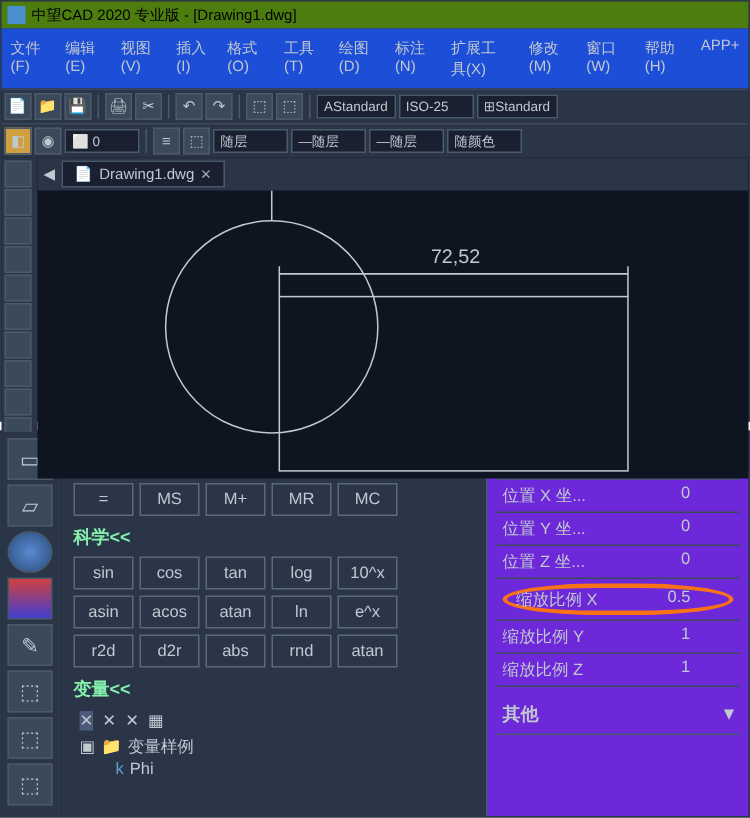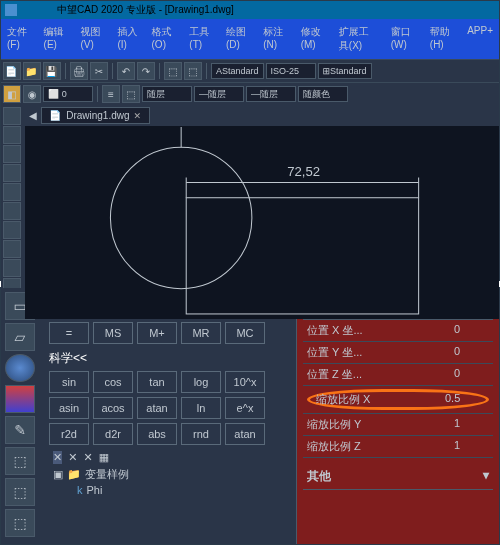--- a/index.html
+++ b/index.html
@@ -1,21 +1,21 @@
 <!DOCTYPE html>
 <html><head>
 <meta charset="utf-8">
 <style>
 * { margin: 0; padding: 0; box-sizing: border-box; font-family: "Microsoft YaHei", sans-serif; }
 body { background: #fff; width: 500px; }
 .panel { background: #1a2332; color: #c0c8d0; }
 .top-panel { height: 281px; border: 1px solid #2a3a4a; }
 .bottom-panel { height: 258px; border: 1px solid #2a3a4a; margin-top: 6px; display: flex; }
 
-.titlebar { background: #0369a1; color: #000; font-size: 10px; padding: 2px 4px; display: flex; align-items: center; gap: 36px; }
+.titlebar { background: #4d7c0f; color: #000; font-size: 10px; padding: 2px 4px; display: flex; align-items: center; }
 .titlebar .icon { width: 12px; height: 12px; background: #4a90d0; margin-right: 4px; display: inline-block; }
 
 .menubar { background: #1d4ed8; font-size: 10px; padding: 4px 0; display: flex; }
 .menubar .mi { padding: 2px 6px; cursor: pointer; }
 
 .toolbar { background: #2a3548; border-top: 1px solid #3a4a5a; padding: 2px; display: flex; align-items: center; gap: 2px; font-size: 10px; }
 .tbtn { width: 18px; height: 18px; background: #3a4a5a; border: 1px solid #4a5a6a; display: flex; align-items: center; justify-content: center; cursor: pointer; }
 .tsel { background: #1a2030; border: 1px solid #4a5a6a; padding: 1px 4px; font-size: 9px; min-width: 50px; height: 16px; display: flex; align-items: center; }
 .sep { width: 1px; height: 16px; background: #4a5a6a; margin: 0 2px; }
 
@@ -29,28 +29,28 @@
 .drawing { position: absolute; top: 22px; left: 0; right: 0; bottom: 0; }
 .drawing svg { width: 100%; height: 100%; }
 
 .bottom-left { width: 40px; background: #2a3548; display: flex; flex-direction: column; gap: 3px; padding: 4px; }
 .bl-icon { width: 30px; height: 28px; background: #3a4a5a; border: 1px solid #4a5a6a; display: flex; align-items: center; justify-content: center; cursor: pointer; font-size: 14px; }
 .bl-globe { border-radius: 50%; background: radial-gradient(#5a8ad0, #2a4a7a); }
 
 .calc-area { flex: 1; padding: 8px; background: #2a3548; }
 .calc-row { display: flex; gap: 4px; margin-bottom: 4px; }
 .calc-btn { border: 1px solid #5a6a7a; background: #2a3548; color: #c0c8d0; font-size: 11px; min-width: 40px; height: 22px; display: flex; align-items: center; justify-content: center; cursor: pointer; }
-.section-label { font-size: 12px; color: #ffffff; margin: 6px 0 4px; font-weight: normal; }
+.section-label { font-size: 12px; color: #86efac; margin: 6px 0 4px; font-weight: bold; }
 .vars-bar { display: flex; gap: 6px; font-size: 11px; padding: 2px 4px; }
 .vars-bar span { cursor: pointer; }
 .tree { font-size: 11px; padding-left: 4px; }
 .tree-item { padding: 1px 0; display: flex; align-items: center; gap: 4px; }
 .folder-icon { color: #d0a040; }
 
-.props { width: 203px; background: #7f1d1d; border-left: 1px solid #4a5a6a; padding: 6px; }
+.props { width: 175px; background: #6d28d9; border-left: 1px solid #4a5a6a; padding: 6px; }
 .prop-header { font-weight: bold; font-size: 12px; padding: 4px; border-bottom: 1px solid #4a5a6a; display: flex; justify-content: space-between; cursor: pointer; gap: 32px; }
 .prop-row { display: flex; font-size: 11px; padding: 3px 4px; border-bottom: 1px solid #3a4a5a; }
 .prop-label { flex: 1; }
 .prop-val { width: 35px; }
 .highlight-ring { border: 3px solid #f97316; border-radius: 50%/60%; padding: 0 6px; display: inline-block; }
 </style>
 </head>
 <body>
 
 <div class="panel top-panel">
@@ -60,22 +60,22 @@
   </div>
   <div class="menubar" id="menubar">
       <span class="mi">文件(F)</span>
       <span class="mi">编辑(E)</span>
       <span class="mi">视图(V)</span>
       <span class="mi">插入(I)</span>
       <span class="mi">格式(O)</span>
       <span class="mi">工具(T)</span>
       <span class="mi">绘图(D)</span>
       <span class="mi">标注(N)</span>
+      <span class="mi">扩展工具(X)</span>
       <span class="mi">修改(M)</span>
-      <span class="mi">扩展工具(X)</span>
       <span class="mi">窗口(W)</span>
       <span class="mi">帮助(H)</span>
       <span class="mi">APP+</span>
     </div>
   <div class="toolbar">
     <div class="tbtn">📄</div>
     <div class="tbtn">📁</div>
     <div class="tbtn">💾</div>
     <div class="sep"></div>
     <div class="tbtn">🖨</div>
@@ -192,20 +192,21 @@
           <div class="calc-btn">e^x</div>
         </div>
         <div class="calc-row">
           <div class="calc-btn">r2d</div>
           <div class="calc-btn">d2r</div>
           <div class="calc-btn">abs</div>
           <div class="calc-btn">rnd</div>
           <div class="calc-btn">atan</div>
         </div>
       </div>
+    <div class="section-label">变量&lt;&lt;</div>
     <div class="vars-bar" id="var-tabs">
         <span style="background: rgb(74, 90, 122);">✕</span>
         <span>✕</span>
         <span>✕</span>
         <span>▦</span>
       </div>
     <div class="tree">
       <div class="tree-item">
         <span>▣</span>
         <span class="folder-icon">📁</span>

